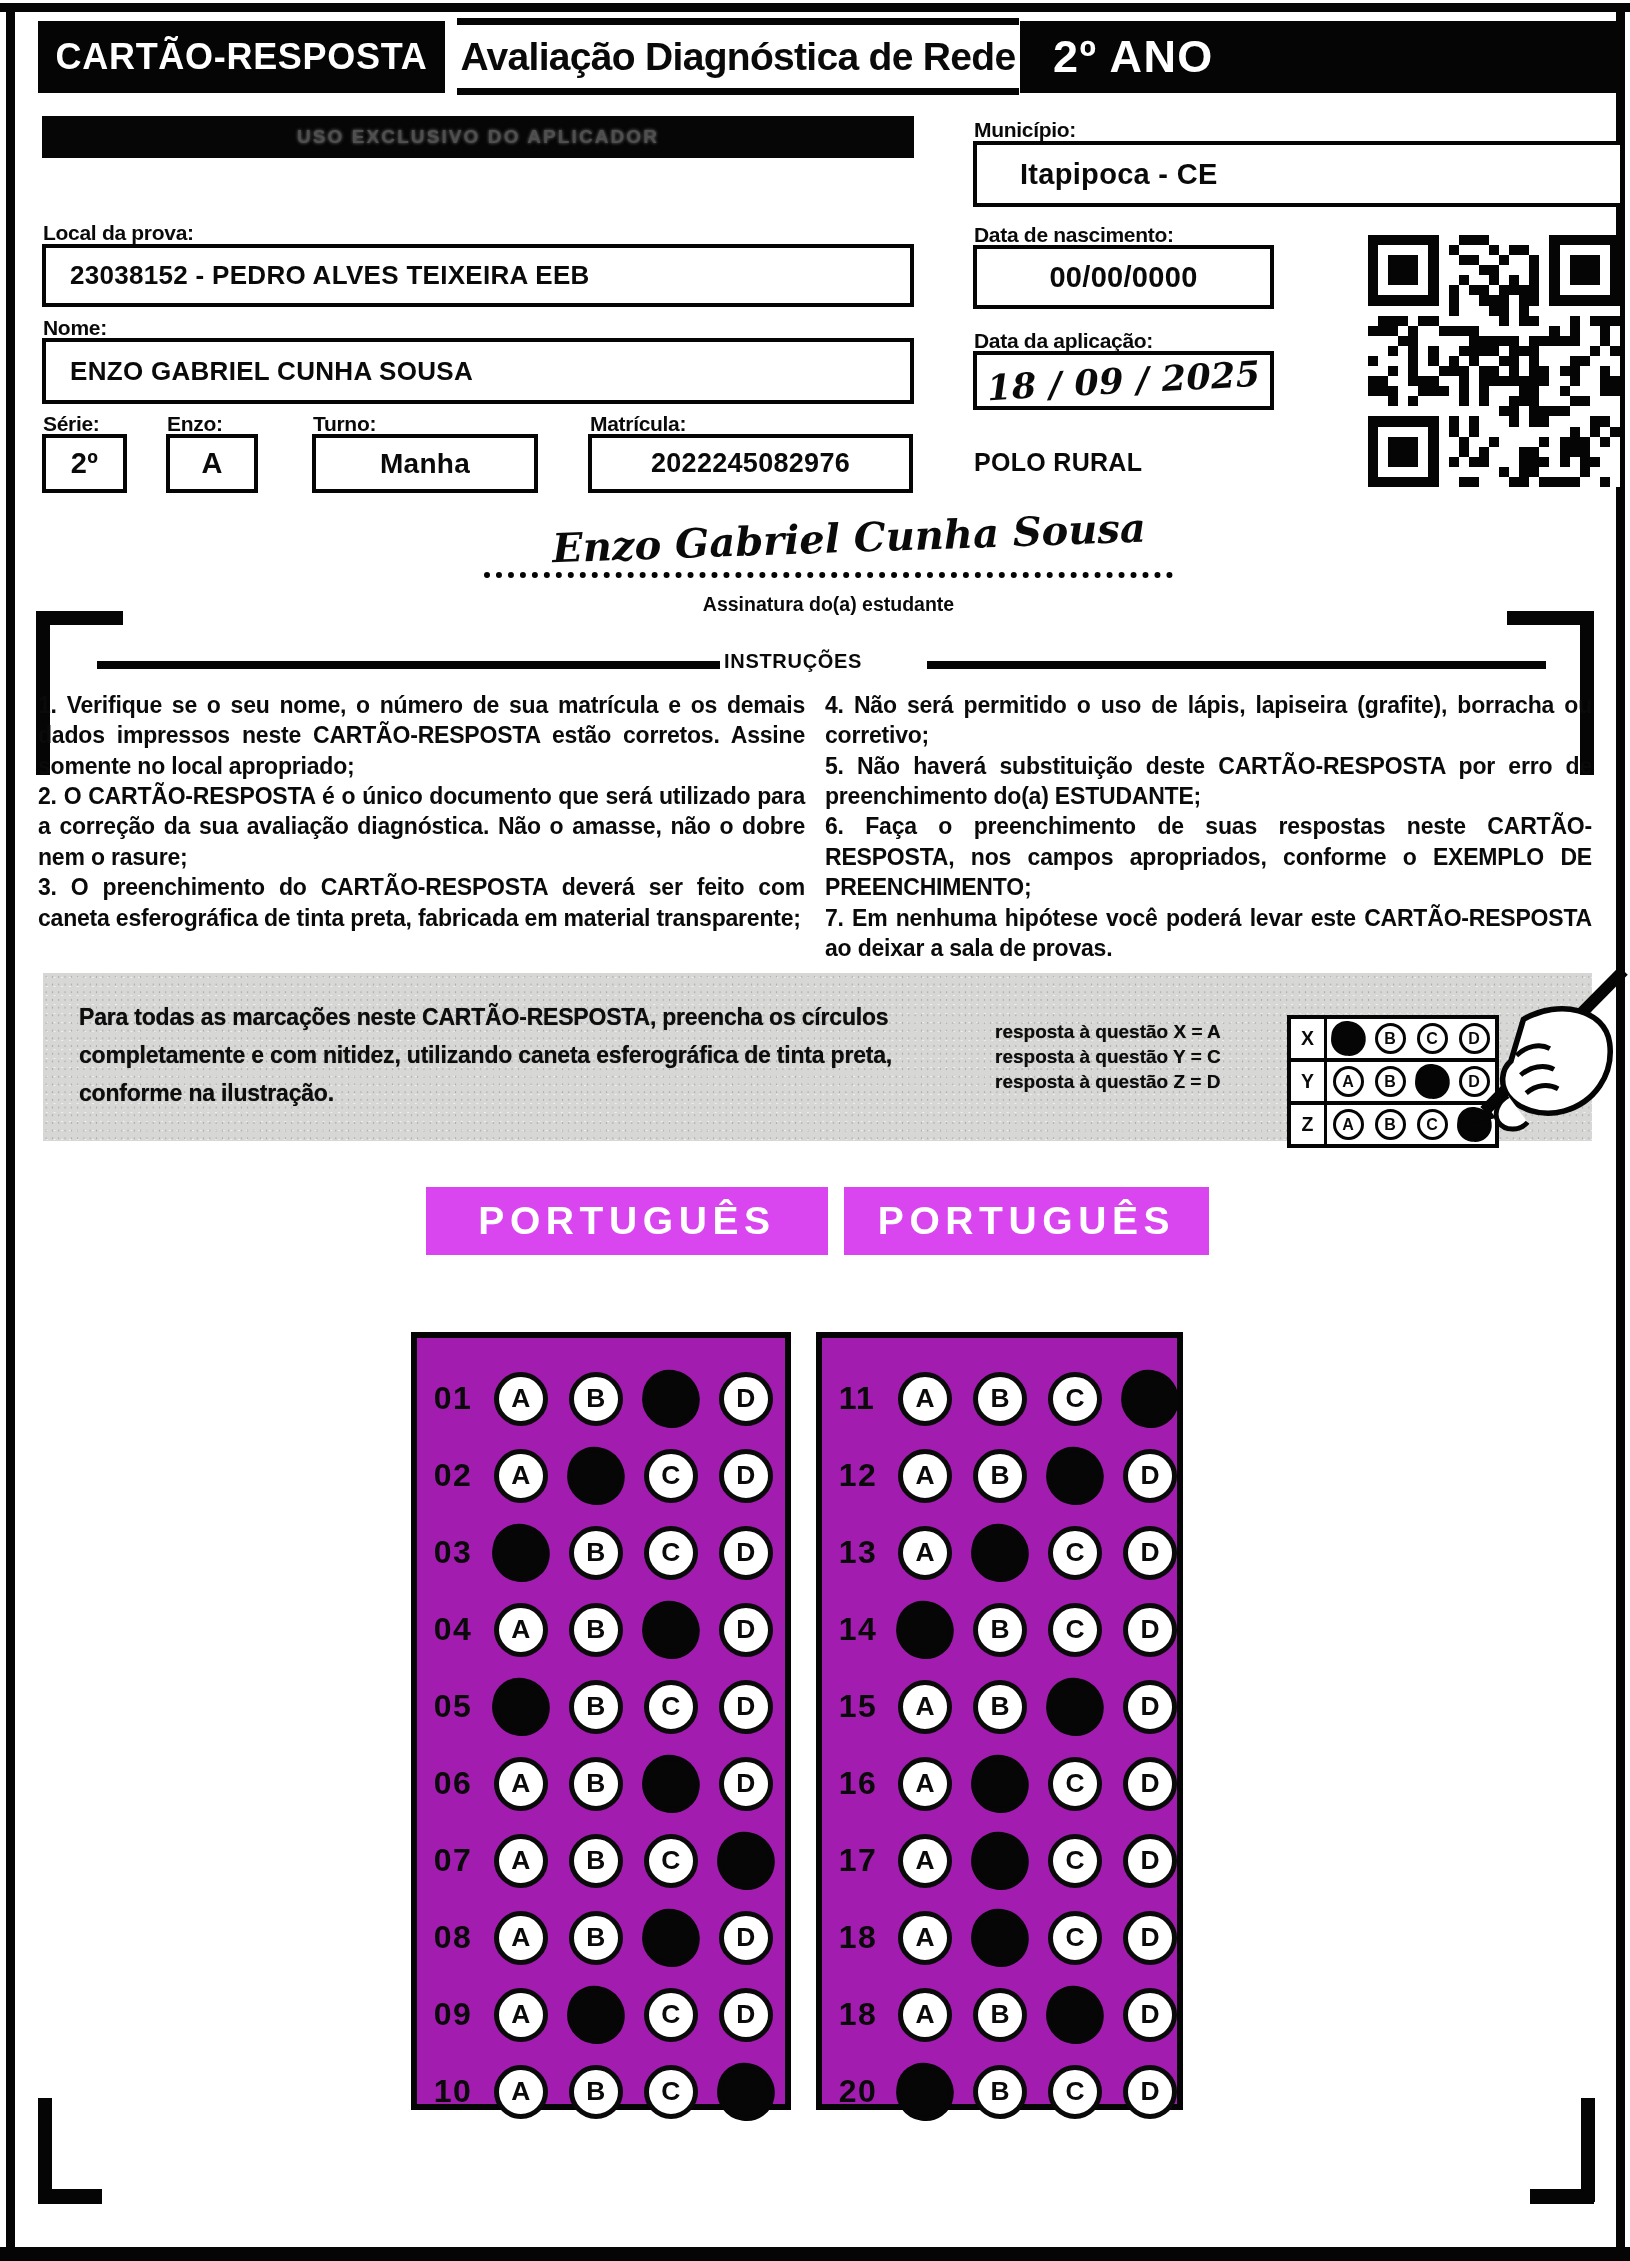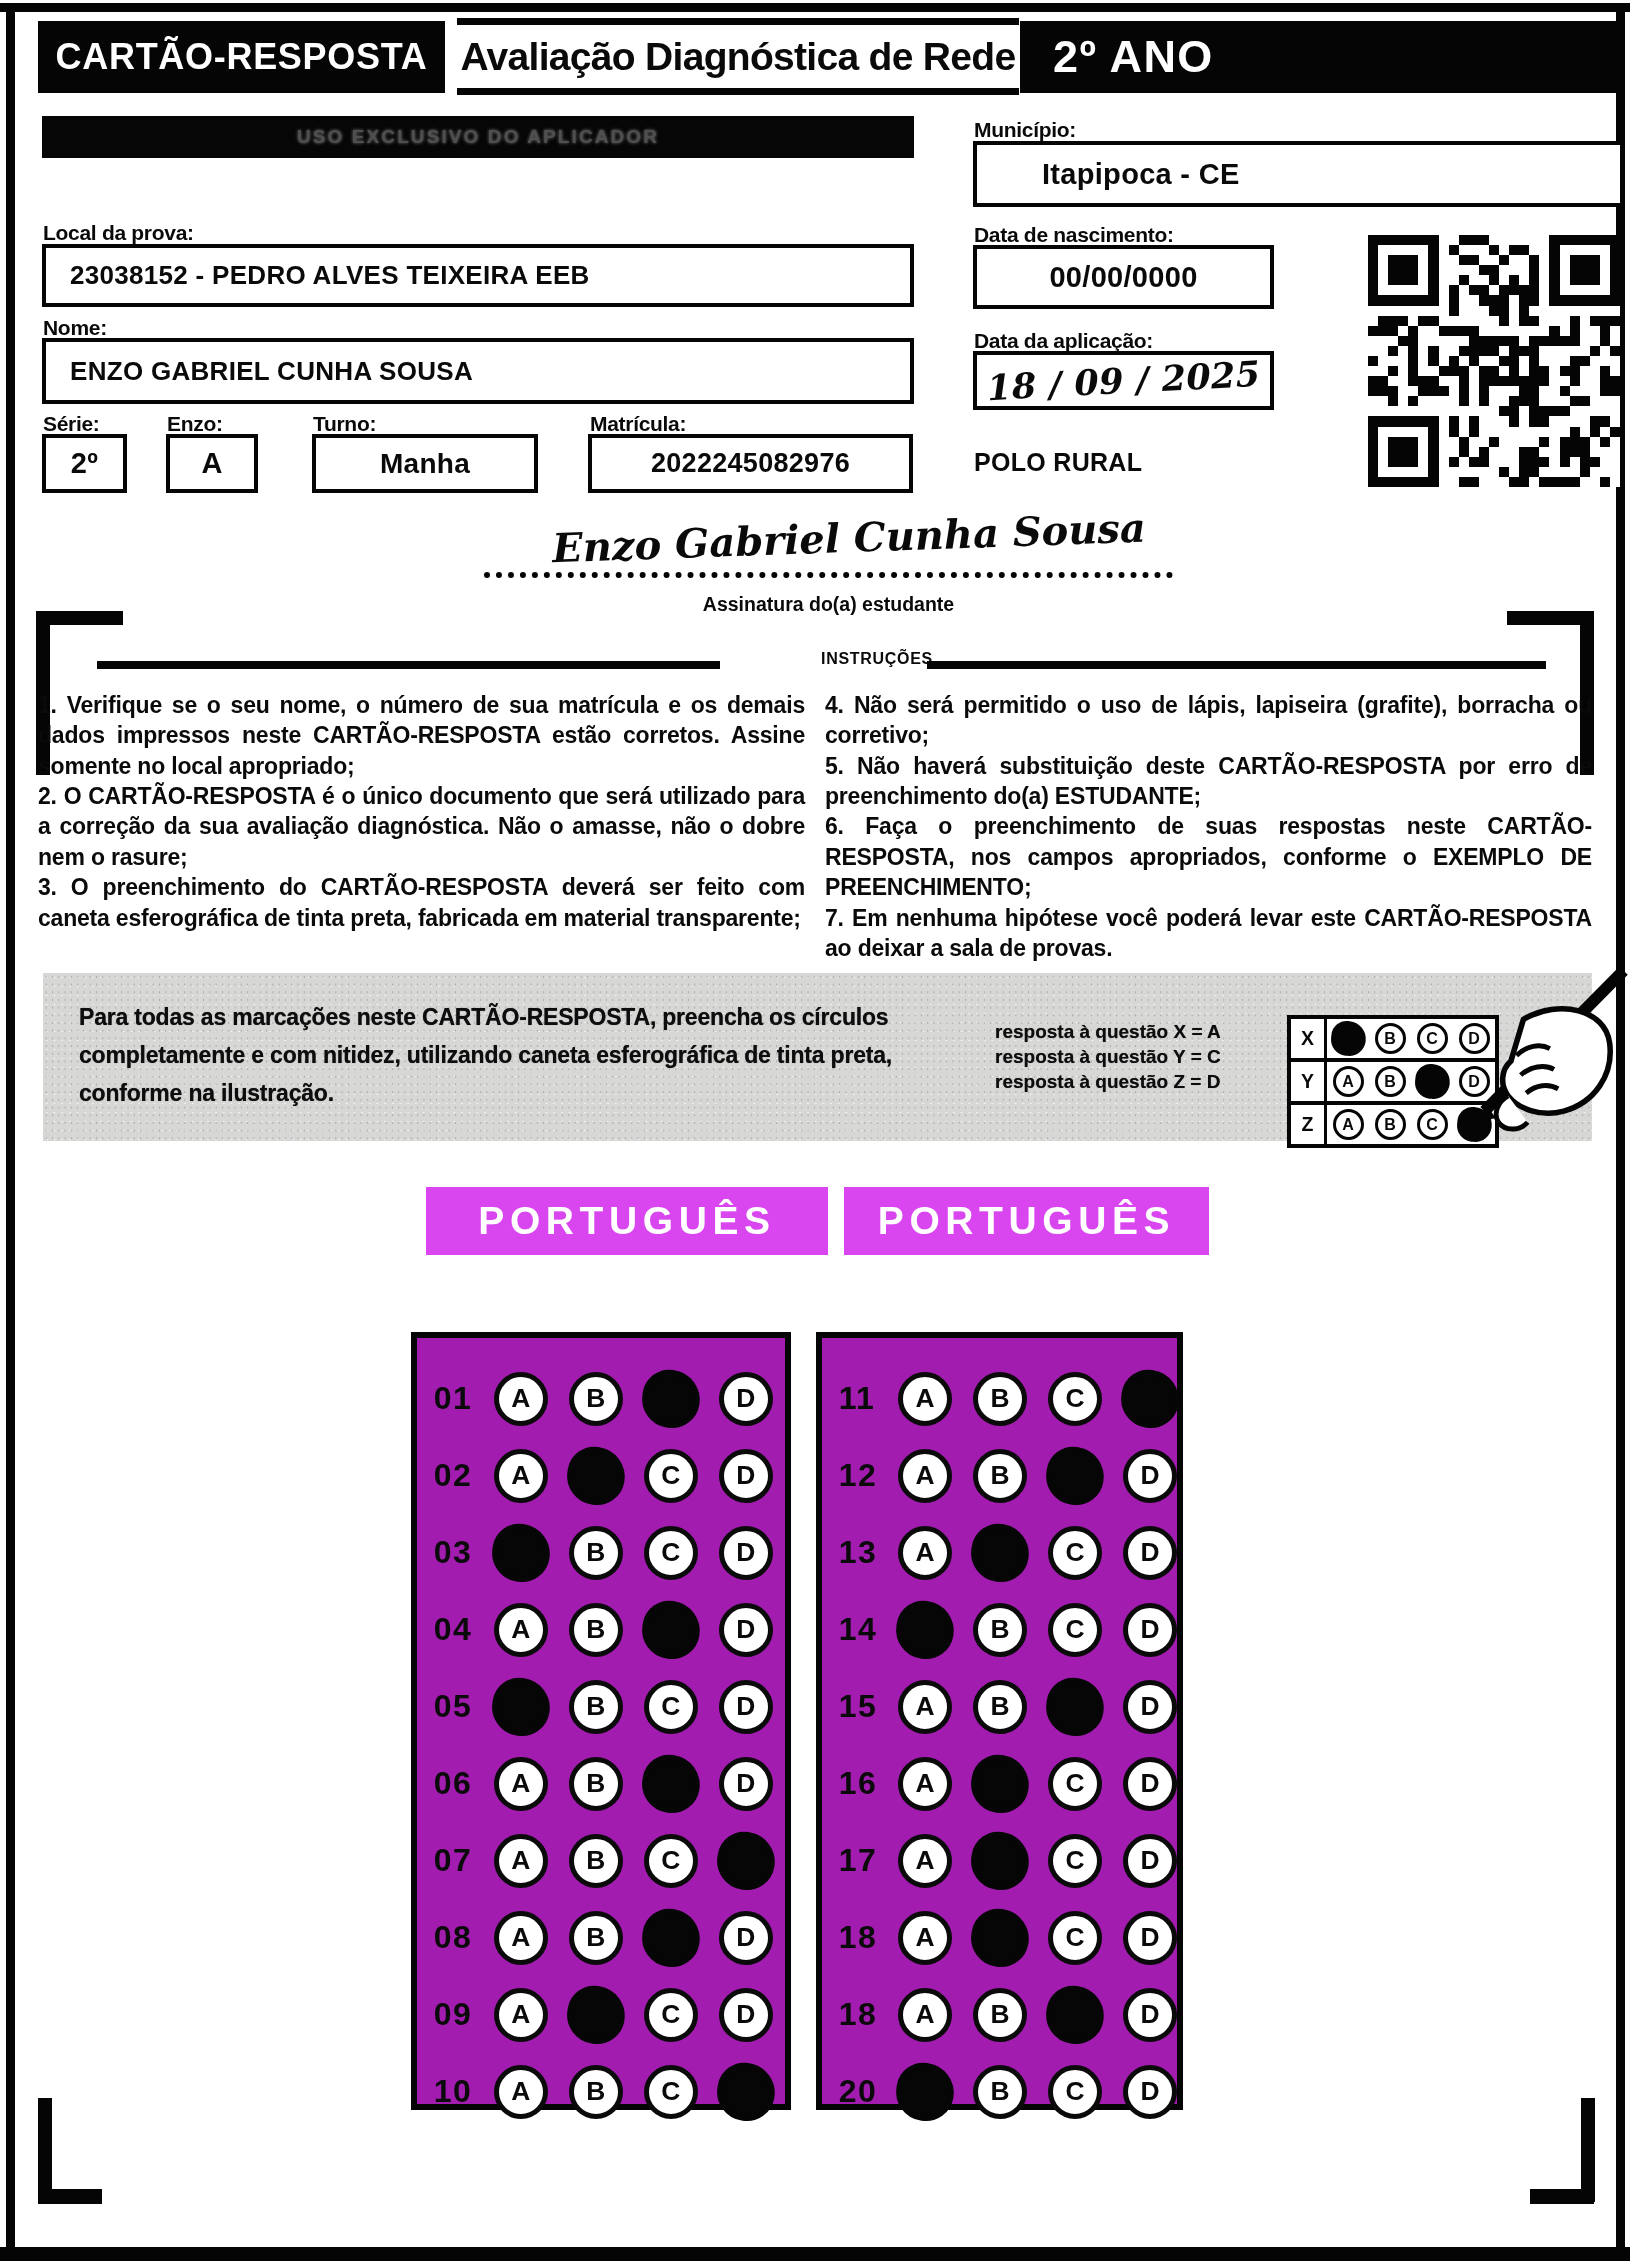--- a/index.html
+++ b/index.html
@@ -23,21 +23,21 @@
   .circ{width:22px;height:22px;border:2.8px solid #050505;border-radius:50%;box-sizing:border-box;background:#fff;}
   
   .lbl{font-size:21px;letter-spacing:-0.3px;}
   .fbox{border:4.9px solid #050505;box-sizing:border-box;background:#fff;display:flex;align-items:center;font-size:26px;letter-spacing:0.3px;}
   .fbox.center{justify-content:center;}
   
   .hand{font-family:"DejaVu Serif","Liberation Serif",serif;font-style:italic;font-weight:700;color:#0a0a0a;}
   .sig-line{border-bottom:6.3px dotted #050505;}
   
   .divline{background:#050505;height:8.4px;}
-  .ins-title{font-size:16px;text-align:right;letter-spacing:0.7px;}
+  .ins-title{font-size:20px;text-align:left;letter-spacing:0.7px;}
   .ins-col{font-size:23px;line-height:1.32;text-align:justify;letter-spacing:-0.2px;}
   .ins-col p{margin:0;}
   
   .band{left:43px;top:973px;width:1549px;height:168px;background-color:#d7d7d5;overflow:visible;
         background-image:radial-gradient(rgba(0,0,0,.20) 0.8px,transparent 1px),
                          radial-gradient(rgba(0,0,0,.13) 0.7px,transparent 0.8px),
                          radial-gradient(rgba(255,255,255,.65) 0.7px,transparent 0.8px);
         background-size:6.3px 7.7px,9.7px 5.6px,7.7px 9px;}
   .band-note{font-size:23px;line-height:1.64;letter-spacing:-0.2px;color:#0d0d0d;text-shadow:0 0 0.7px #444;}
   .band-key{font-size:19px;line-height:1.32;color:#0d0d0d;text-shadow:0 0 0.7px #555;}
@@ -89,21 +89,21 @@
   <div class="abs lbl" style="left:167px;top:412px;">Enzo:</div>
   <div class="abs lbl" style="left:313px;top:412px;">Turno:</div>
   <div class="abs lbl" style="left:590px;top:412px;">Matrícula:</div>
 
   <div class="abs fbox center" style="left:42px;top:434px;width:85px;height:59px;font-size:29px;">2º</div>
   <div class="abs fbox center" style="left:166px;top:434px;width:92px;height:59px;font-size:29px;">A</div>
   <div class="abs fbox center" style="left:312px;top:434px;width:226px;height:59px;font-size:28px;">Manha</div>
   <div class="abs fbox center" style="left:588px;top:434px;width:325px;height:59px;font-size:27px;">2022245082976</div>
 
   <div class="abs lbl" style="left:974px;top:118px;">Município:</div>
-  <div class="abs fbox" style="left:973px;top:141px;width:651px;height:66px;padding-left:65px;font-size:29px;">Itapipoca - CE</div>
+  <div class="abs fbox" style="left:973px;top:141px;width:651px;height:66px;padding-left:43px;font-size:29px;">Itapipoca - CE</div>
 
   <div class="abs lbl" style="left:974px;top:223px;">Data de nascimento:</div>
   <div class="abs fbox center" style="left:973px;top:245px;width:301px;height:64px;font-size:29px;">00/00/0000</div>
 
   <div class="abs lbl" style="left:974px;top:329px;">Data da aplicação:</div>
   <div class="abs fbox center" style="left:973px;top:351px;width:301px;height:59px;border-width:4.2px;">
     <span class="hand" style="font-size:35px;transform:rotate(-3deg);white-space:nowrap;">18 / 09 / 2025</span>
   </div>
 
   <svg class="abs" style="left:1368px;top:235px;" width="252" height="252" viewBox="0 0 25 25" shape-rendering="crispEdges">

